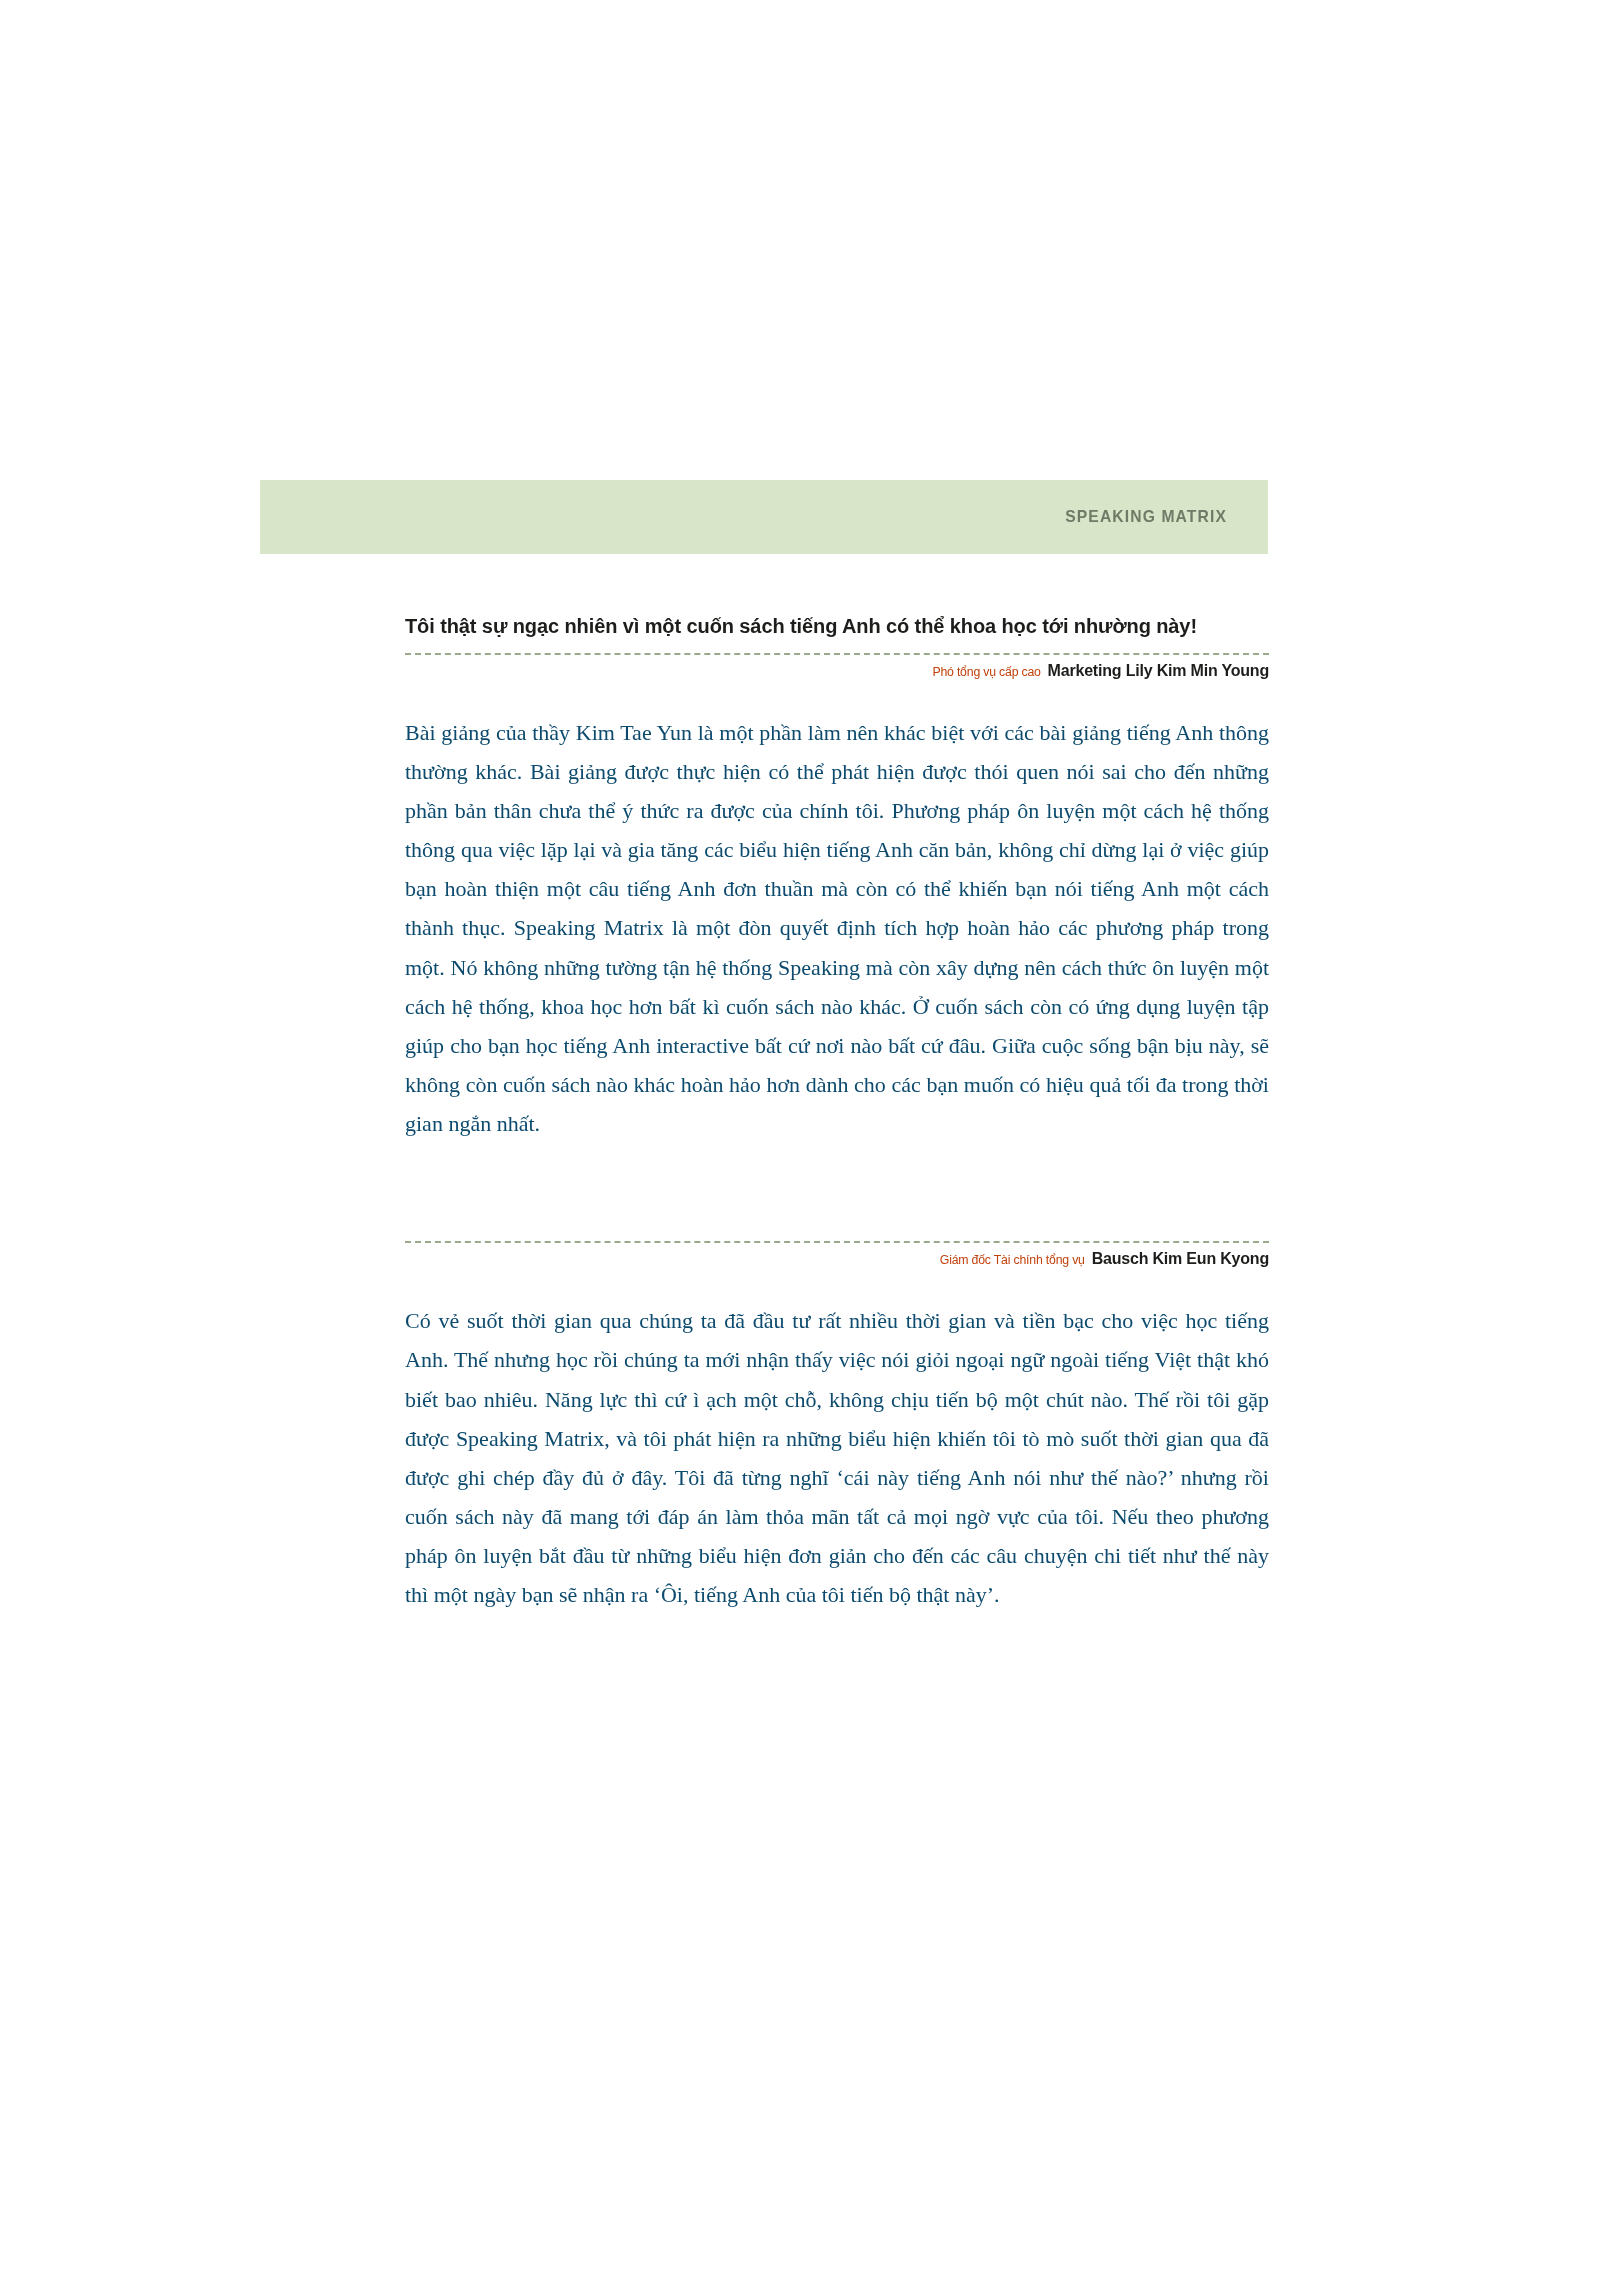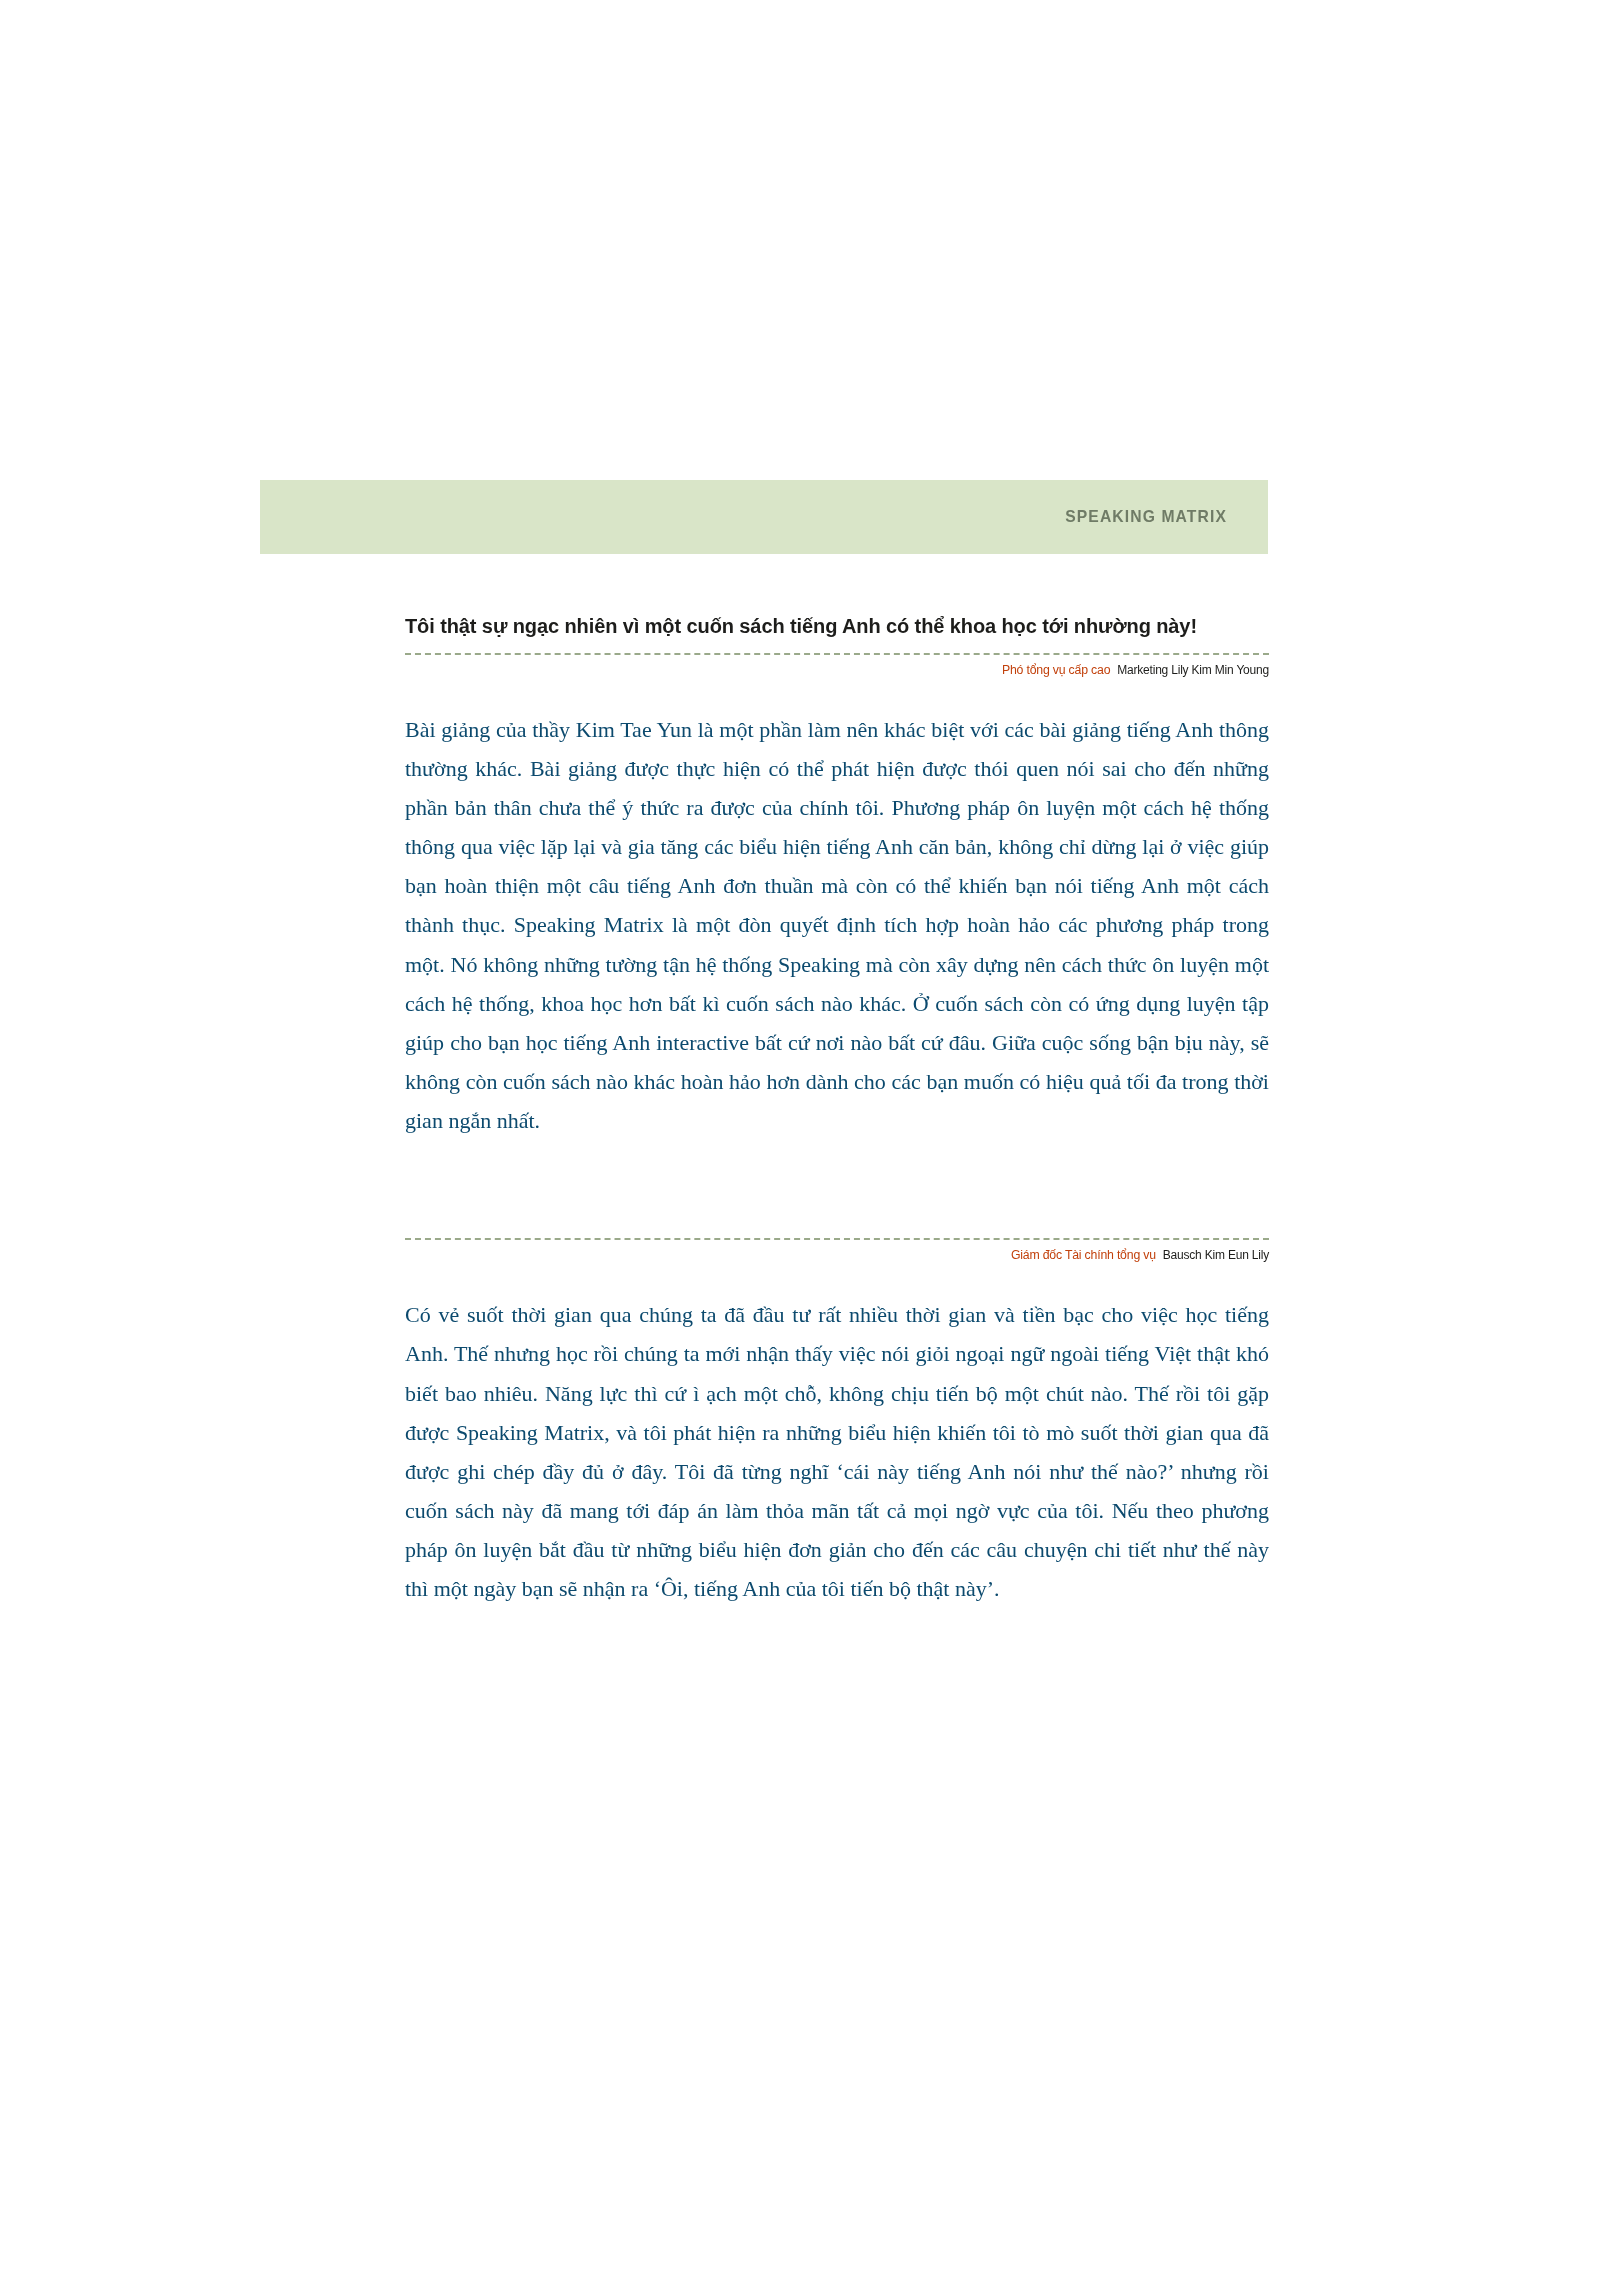--- a/index.html
+++ b/index.html
@@ -80,22 +80,22 @@
     color: #3f3f3d;
     margin-bottom: 33px;
     white-space: nowrap;
   }
   .t-attrib .role {
     font-size: 12.3px;
     color: #c2410c;
     letter-spacing: -0.2px;
   }
   .t-attrib .who {
-    font-weight: normal;
-    font-size: 12px;
+    font-weight: bold;
+    font-size: 16px;
     color: #1d1d1b;
     margin-left: 6.9px;
     letter-spacing: -0.2px;
   }
 
   .t-body {
     font-family: "Liberation Serif", serif;
     font-size: 22px;
     line-height: 1.78;
     text-align: justify;
@@ -124,20 +124,20 @@
         <span class="role">Phó tổng vụ cấp cao</span><span class="who">Marketing Lily Kim Min Young</span>
       </div>
       <p class="t-body">Bài giảng của thầy Kim Tae Yun là một phần làm nên khác biệt với các bài giảng tiếng Anh thông thường khác. Bài giảng được thực hiện có thể phát hiện được thói quen nói sai cho đến những phần bản thân chưa thể ý thức ra được của chính tôi. Phương pháp ôn luyện một cách hệ thống thông qua việc lặp lại và gia tăng các biểu hiện tiếng Anh căn bản, không chỉ dừng lại ở việc giúp bạn hoàn thiện một câu tiếng Anh đơn thuần mà còn có thể khiến bạn nói tiếng Anh một cách thành thục. Speaking Matrix là một đòn quyết định tích hợp hoàn hảo các phương pháp trong một. Nó không những tường tận hệ thống Speaking mà còn xây dựng nên cách thức ôn luyện một cách hệ thống, khoa học hơn bất kì cuốn sách nào khác. Ở cuốn sách còn có ứng dụng luyện tập giúp cho bạn học tiếng Anh interactive bất cứ nơi nào bất cứ đâu. Giữa cuộc sống bận bịu này, sẽ không còn cuốn sách nào khác hoàn hảo hơn dành cho các bạn muốn có hiệu quả tối đa trong thời gian ngắn nhất.</p>
     </div>
 
     <div class="spacer-block"></div>
 
     <div class="testimonial">
       <div class="t-divider"></div>
       <div class="t-attrib">
-        <span class="role">Giám đốc Tài chính tổng vụ</span><span class="who">Bausch Kim Eun Lily</span>
+        <span class="role">Giám đốc Tài chính tổng vụ</span><span class="who">Bausch Kim Eun Kyong</span>
       </div>
       <p class="t-body">Có vẻ suốt thời gian qua chúng ta đã đầu tư rất nhiều thời gian và tiền bạc cho việc học tiếng Anh. Thế nhưng học rồi chúng ta mới nhận thấy việc nói giỏi ngoại ngữ ngoài tiếng Việt thật khó biết bao nhiêu. Năng lực thì cứ ì ạch một chỗ, không chịu tiến bộ một chút nào. Thế rồi tôi gặp được Speaking Matrix, và tôi phát hiện ra những biểu hiện khiến tôi tò mò suốt thời gian qua đã được ghi chép đầy đủ ở đây. Tôi đã từng nghĩ ‘cái này tiếng Anh nói như thế nào?’ nhưng rồi cuốn sách này đã mang tới đáp án làm thỏa mãn tất cả mọi ngờ vực của tôi. Nếu theo phương pháp ôn luyện bắt đầu từ những biểu hiện đơn giản cho đến các câu chuyện chi tiết như thế này thì một ngày bạn sẽ nhận ra ‘Ôi, tiếng Anh của tôi tiến bộ thật này’.</p>
     </div>
 
   </div>
 </div>
 
 
 </body></html>

